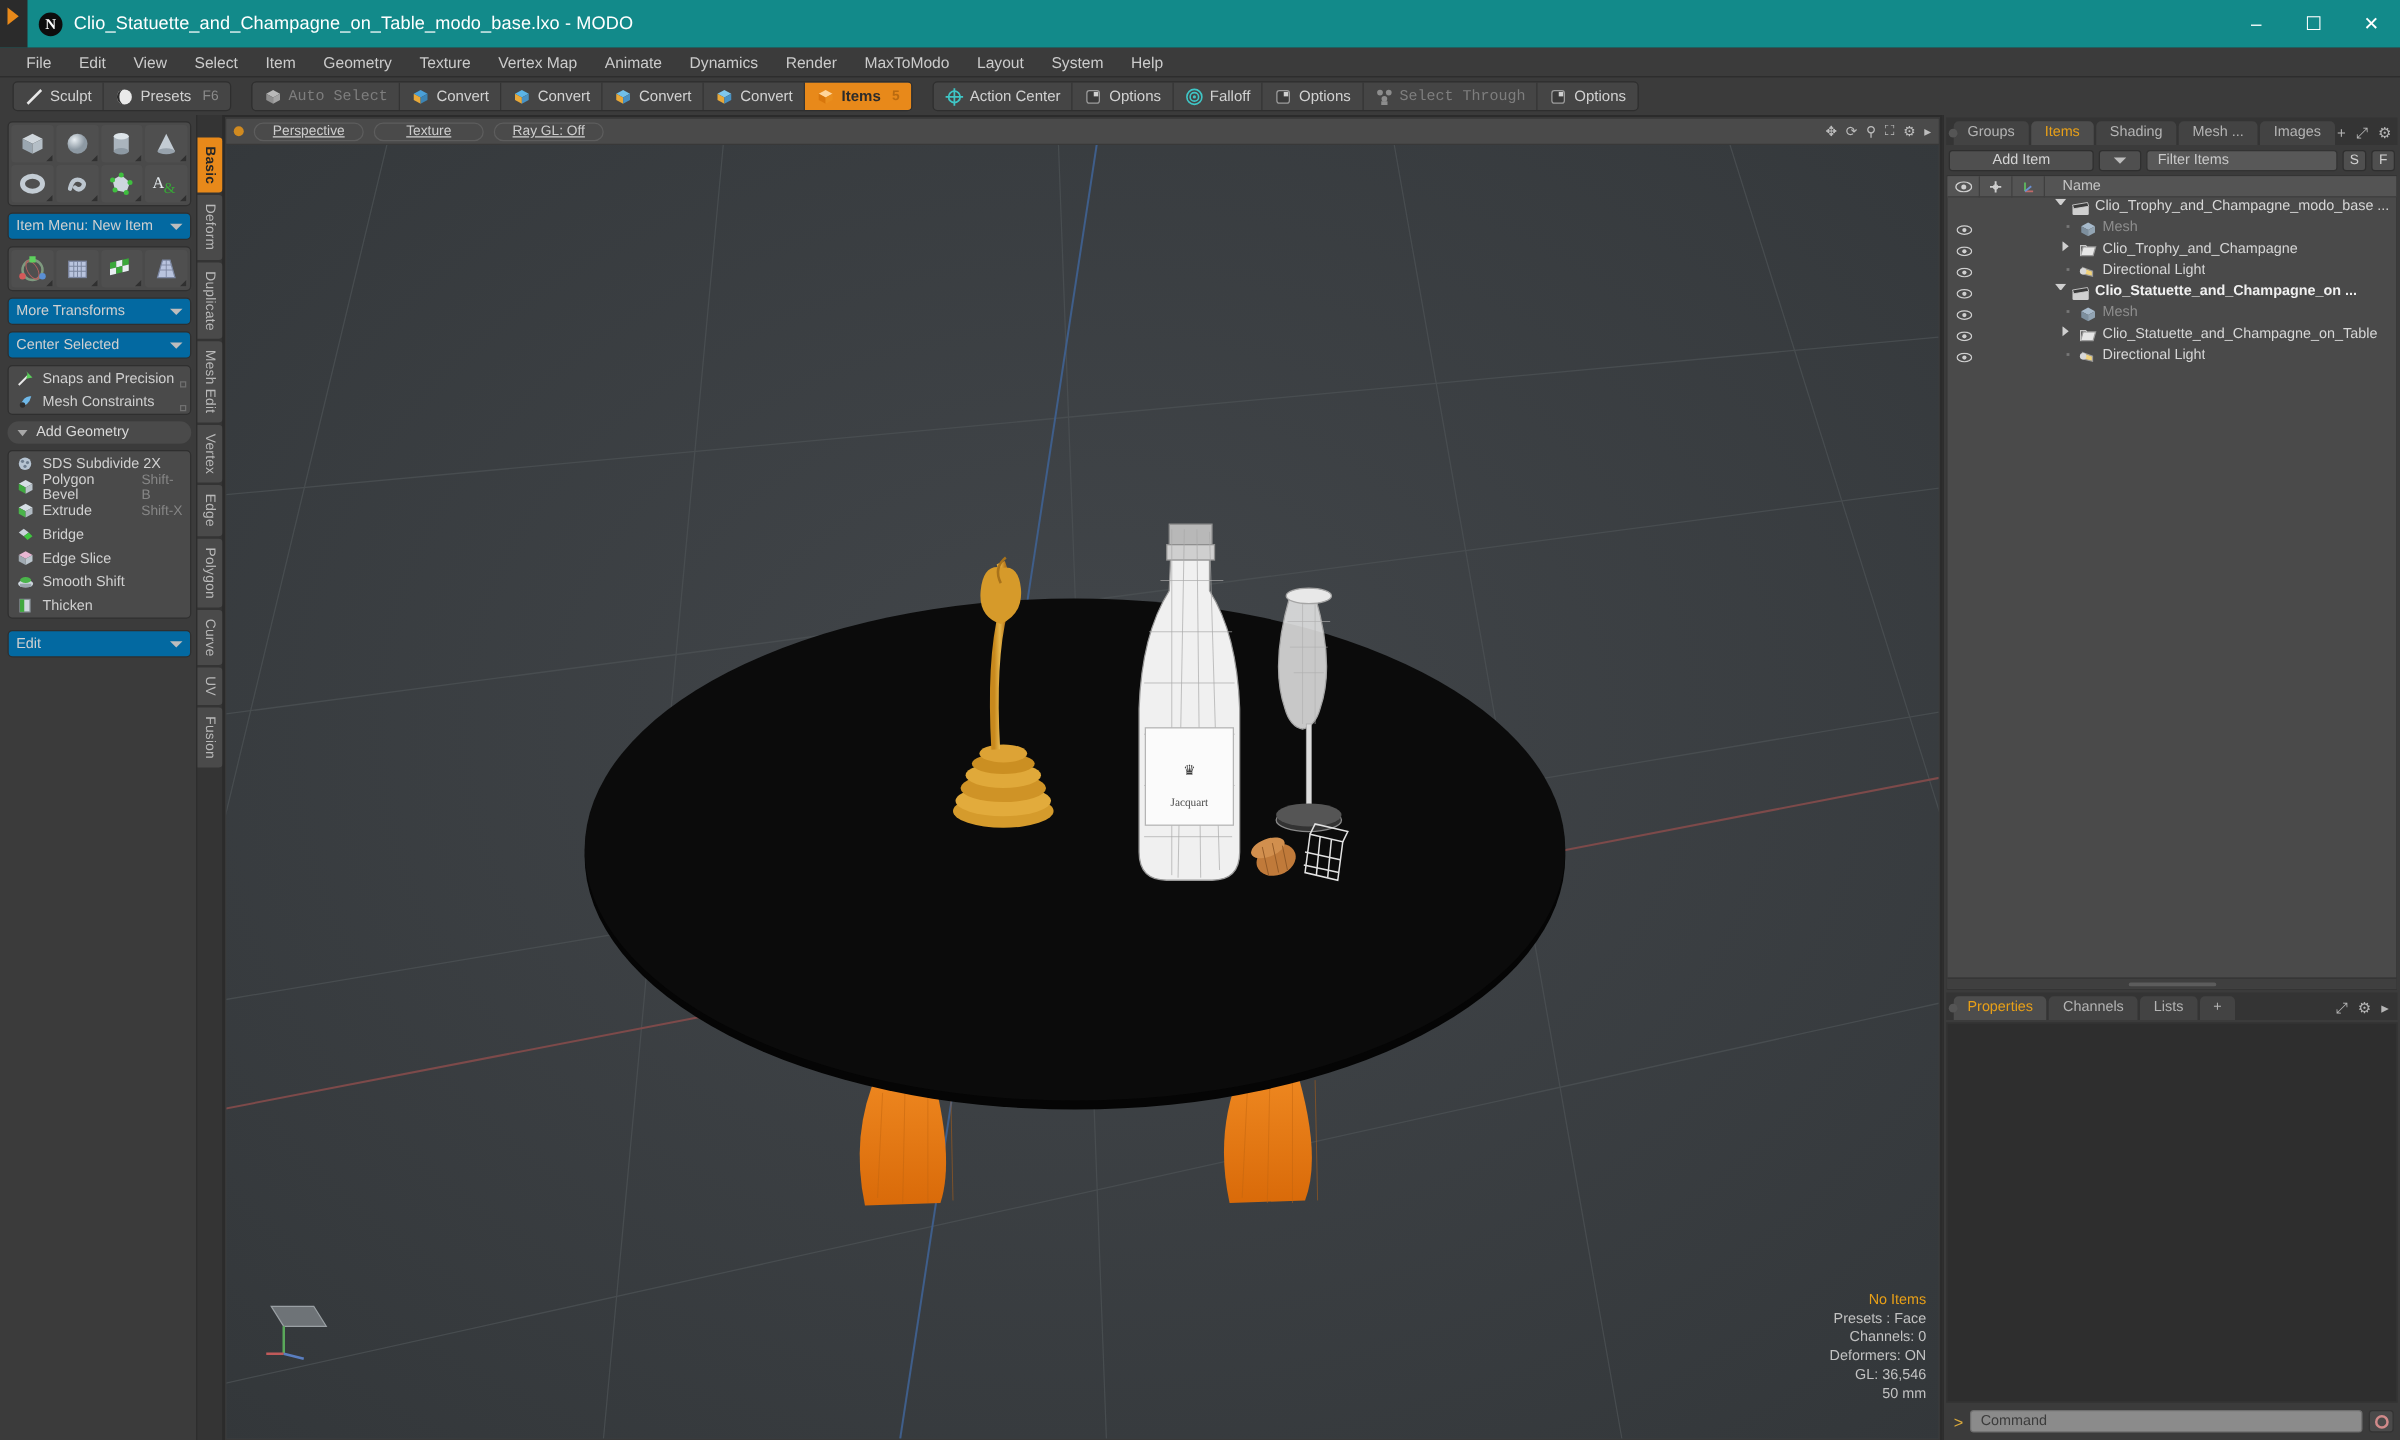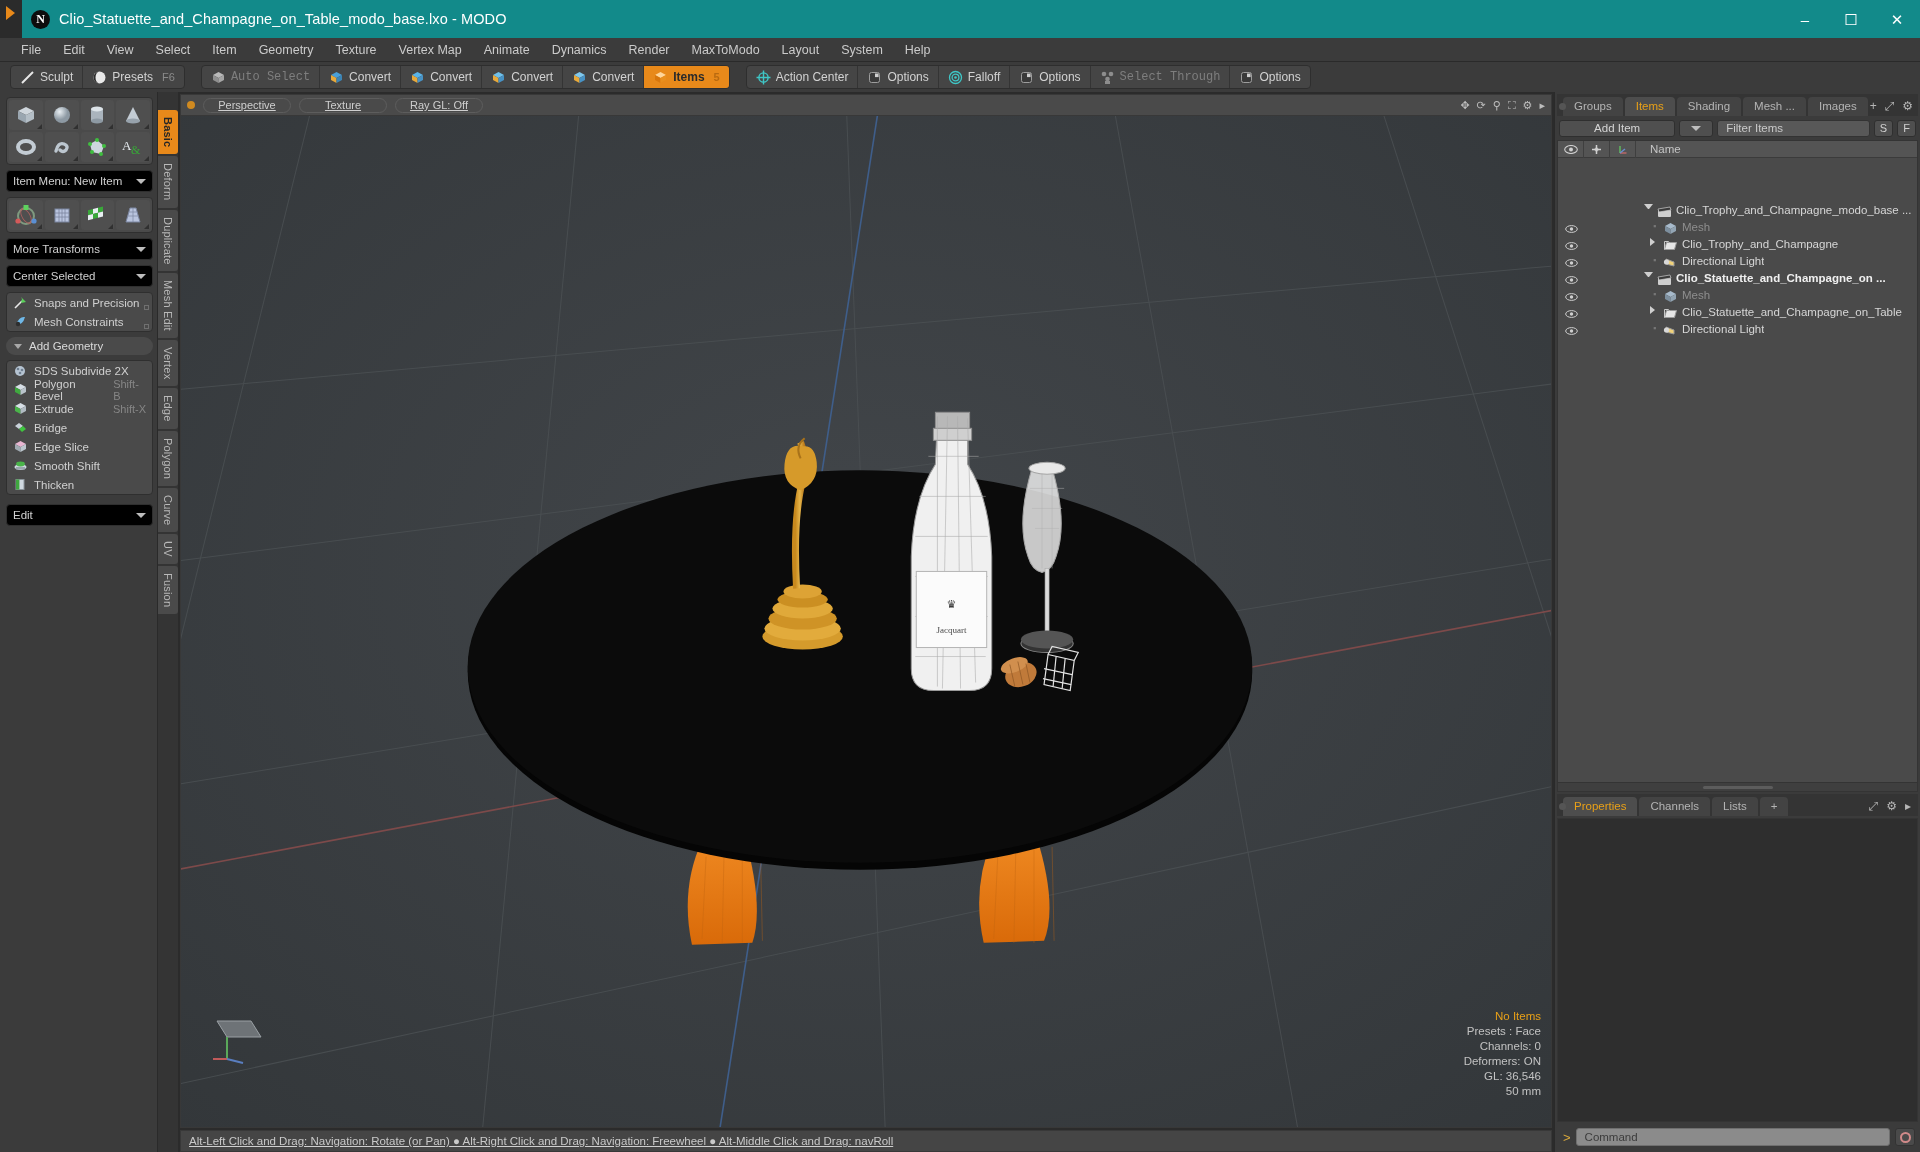--- a/index.html
+++ b/index.html
@@ -67,21 +67,21 @@
   
   .leftpanel { width: 158px; flex: 0 0 158px; background: #3b3b3b; display: flex; flex-direction: column;
                padding: 5px 4px 4px 6px; gap: 5px; overflow: hidden; border-right:1px solid #2a2a2a;}
   .tilegrid { display: grid; grid-template-columns: repeat(4, 1fr); gap: 2px; background: #4a4a4a;
               border: 1px solid #2f2f2f; border-radius: 4px; padding: 2px; }
   .tile { height: 30px; background: #4f4f4f; border-radius: 3px; display: flex;
           align-items: center; justify-content: center; position: relative; }
   .tile .corner { position: absolute; right: 1px; bottom: 1px; width: 0; height: 0;
                   border-right: 5px solid #303030; border-top: 5px solid transparent; }
   .dropsel {
-    height: 22px; background: #000000; border: 1px solid #2f2f2f; border-radius: 4px;
+    height: 22px; background: #0369a1; border: 1px solid #2f2f2f; border-radius: 4px;
     display: flex; align-items: center; padding: 0 6px; font-size: 11.5px; color: #d0d0d0;
     justify-content: space-between;
   }
   .caret { width: 0; height: 0; border-left: 5px solid transparent; border-right: 5px solid transparent;
            border-top: 5px solid #bdbdbd; }
   .listbox { background: #4a4a4a; border: 1px solid #2f2f2f; border-radius: 4px; overflow: hidden; }
   .lrow { height: 19px; display: flex; align-items: center; gap: 6px; padding: 0 6px;
           font-size: 11.5px; color: #d0d0d0; position: relative; }
   .lrow .sq { position: absolute; right: 3px; bottom: 2px; width: 5px; height: 5px;
               border: 1px solid #707070; }
@@ -137,21 +137,21 @@
   .addbtn { flex: 1; height: 17px; background: #4f4f4f; border: 1px solid #2f2f2f; border-radius: 3px;
             font-size: 11.5px; color: #d4d4d4; display: flex; align-items: center; justify-content: center;
             position: relative; }
   .addcaret { width: 34px; height: 17px; background: #4f4f4f; border: 1px solid #2f2f2f; border-radius: 3px;
               display: flex; align-items: center; justify-content: center; }
   .filterin { flex: 1.25; height: 17px; background: #585858; border: 1px solid #333; border-radius: 3px;
               font-size: 11.5px; color: #c9c9c9; display: flex; align-items: center; padding-left: 8px; }
   .sfbtn { width: 19px; height: 17px; background: #4f4f4f; border: 1px solid #2f2f2f; border-radius: 3px;
            font-size: 11px; color: #d0d0d0; display: flex; align-items: center; justify-content: center; }
   .treewrap { flex: 1 1 auto; background: #4a4a4a; border: 1px solid #343434; display: flex;
-              flex-direction: column; min-height: 0; gap: 45px; }
+              flex-direction: column; min-height: 0; }
   .treehdr { height: 17px; background: #545454; display: flex; align-items: center;
              font-size: 11.5px; color: #c4c4c4; border-bottom: 1px solid #3b3b3b; flex:0 0 17px;}
   .th-eye, .th-lock, .th-ax { width: 26px; display: flex; align-items: center; justify-content: center;
                               border-right: 1px solid #3f3f3f; height: 17px; }
   .th-name { padding-left: 14px; }
   .treebody { flex: 1; overflow: hidden; }
   .trow { height: 17px; display: flex; align-items: center; font-size: 11.5px; color: #d6d6d6; }
   .t-eye { width: 26px; display: flex; align-items: center; justify-content: center; }
   .t-sp { width: 26px; }
   .t-body { display: flex; align-items: flex-start; gap: 4px; padding-left: 8px; overflow: hidden;
@@ -713,23 +713,20 @@
         </div>
 
         <svg class="axisgizmo" viewBox="0 0 60 50">
           <polygon points="8,6 42,6 52,22 18,22" fill="#6e7377" stroke="#9aa0a4"></polygon>
           <line x1="18" y1="22" x2="18" y2="44" stroke="#5aa85a" stroke-width="2"></line>
           <line x1="18" y1="44" x2="4" y2="44" stroke="#c05a5a" stroke-width="2"></line>
           <line x1="18" y1="44" x2="34" y2="48" stroke="#5a7ec0" stroke-width="2"></line>
         </svg>
       </div>
 
-      <div class="statusbar">
-        <span>Alt-Left Click and Drag: Navigation: Rotate (or Pan) ● Alt-Right Click and Drag: Navigation: Freewheel ● Alt-Middle Click and Drag: navRoll</span>
-      </div>
     </div>
 
     <div class="rightpanel">
 
       <div class="ptabs" id="topTabs">
           <div class="ptab">Groups</div>
           <div class="ptab active">Items</div>
           <div class="ptab">Shading</div>
           <div class="ptab">Mesh ...</div>
           <div class="ptab">Images</div>

